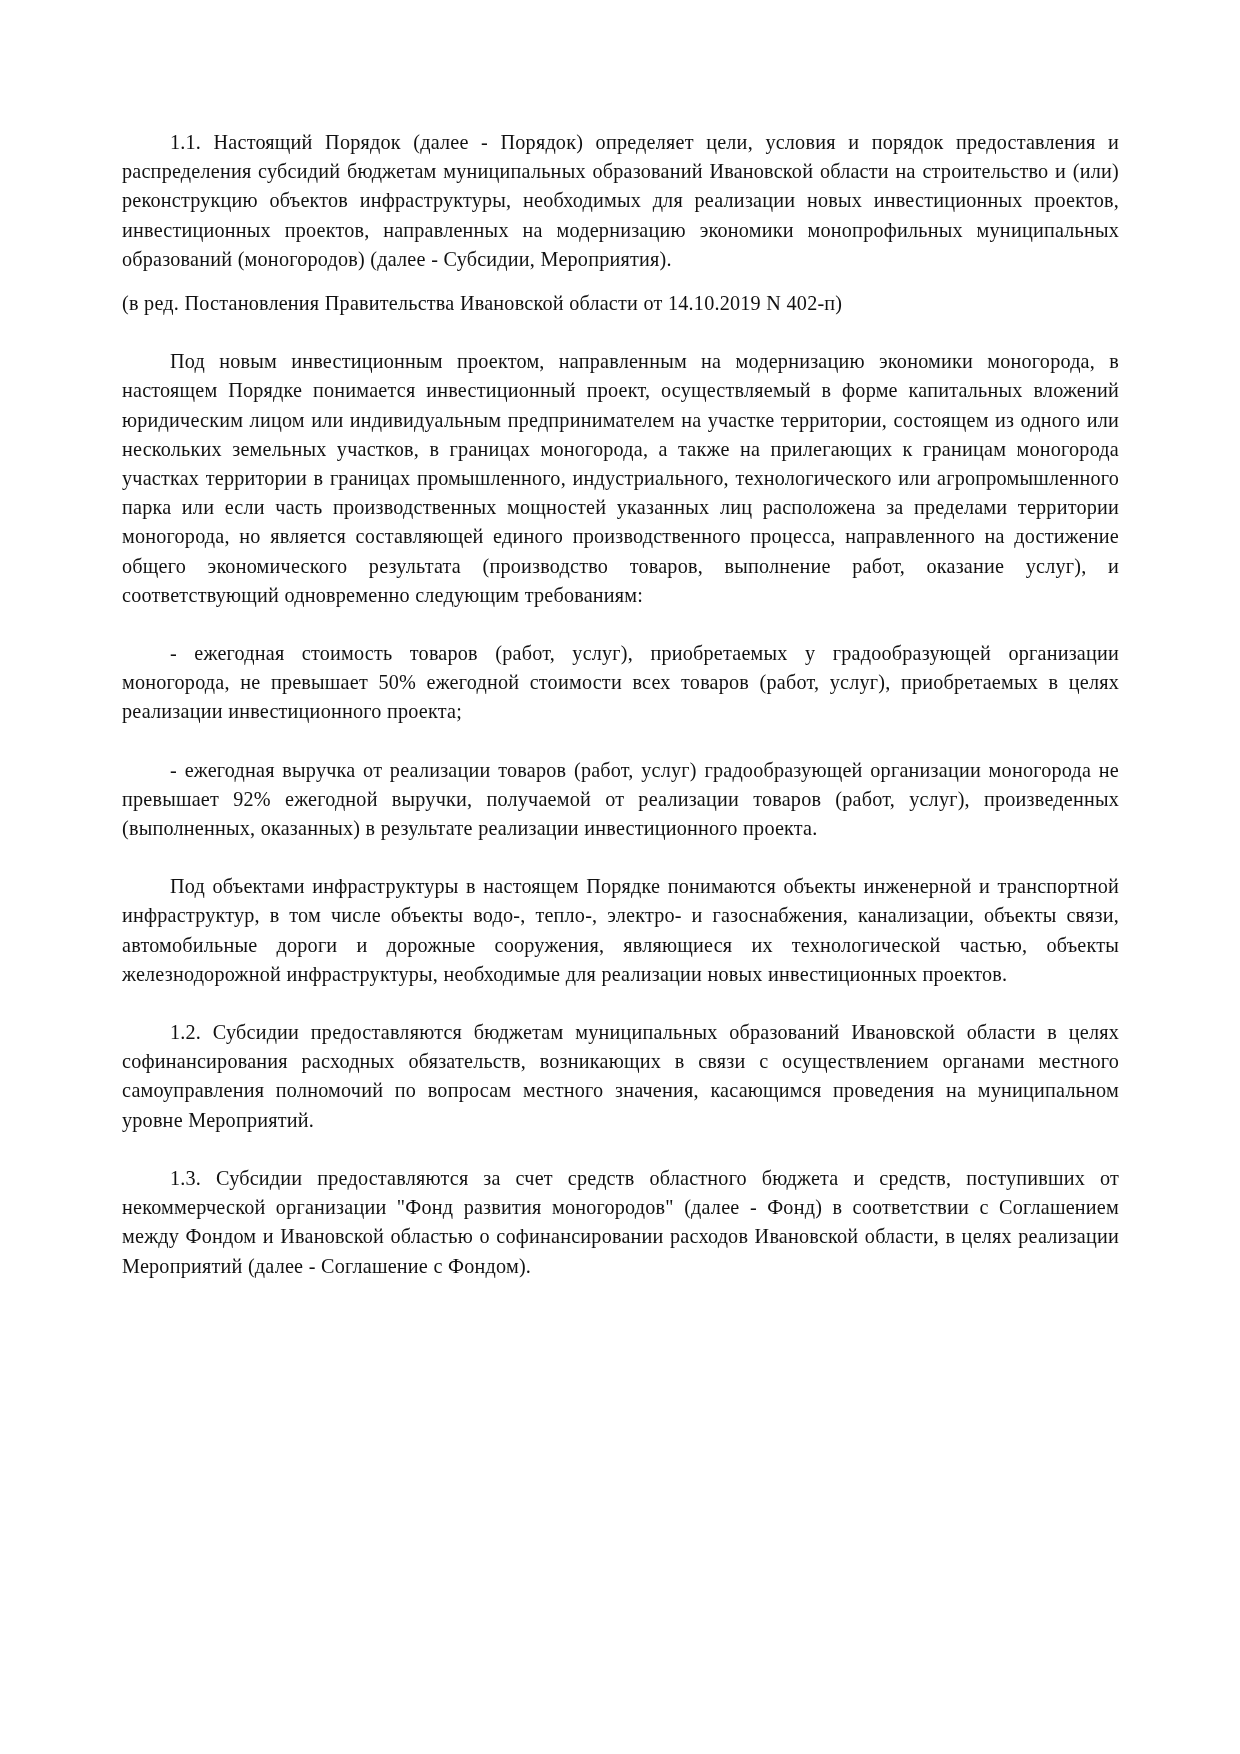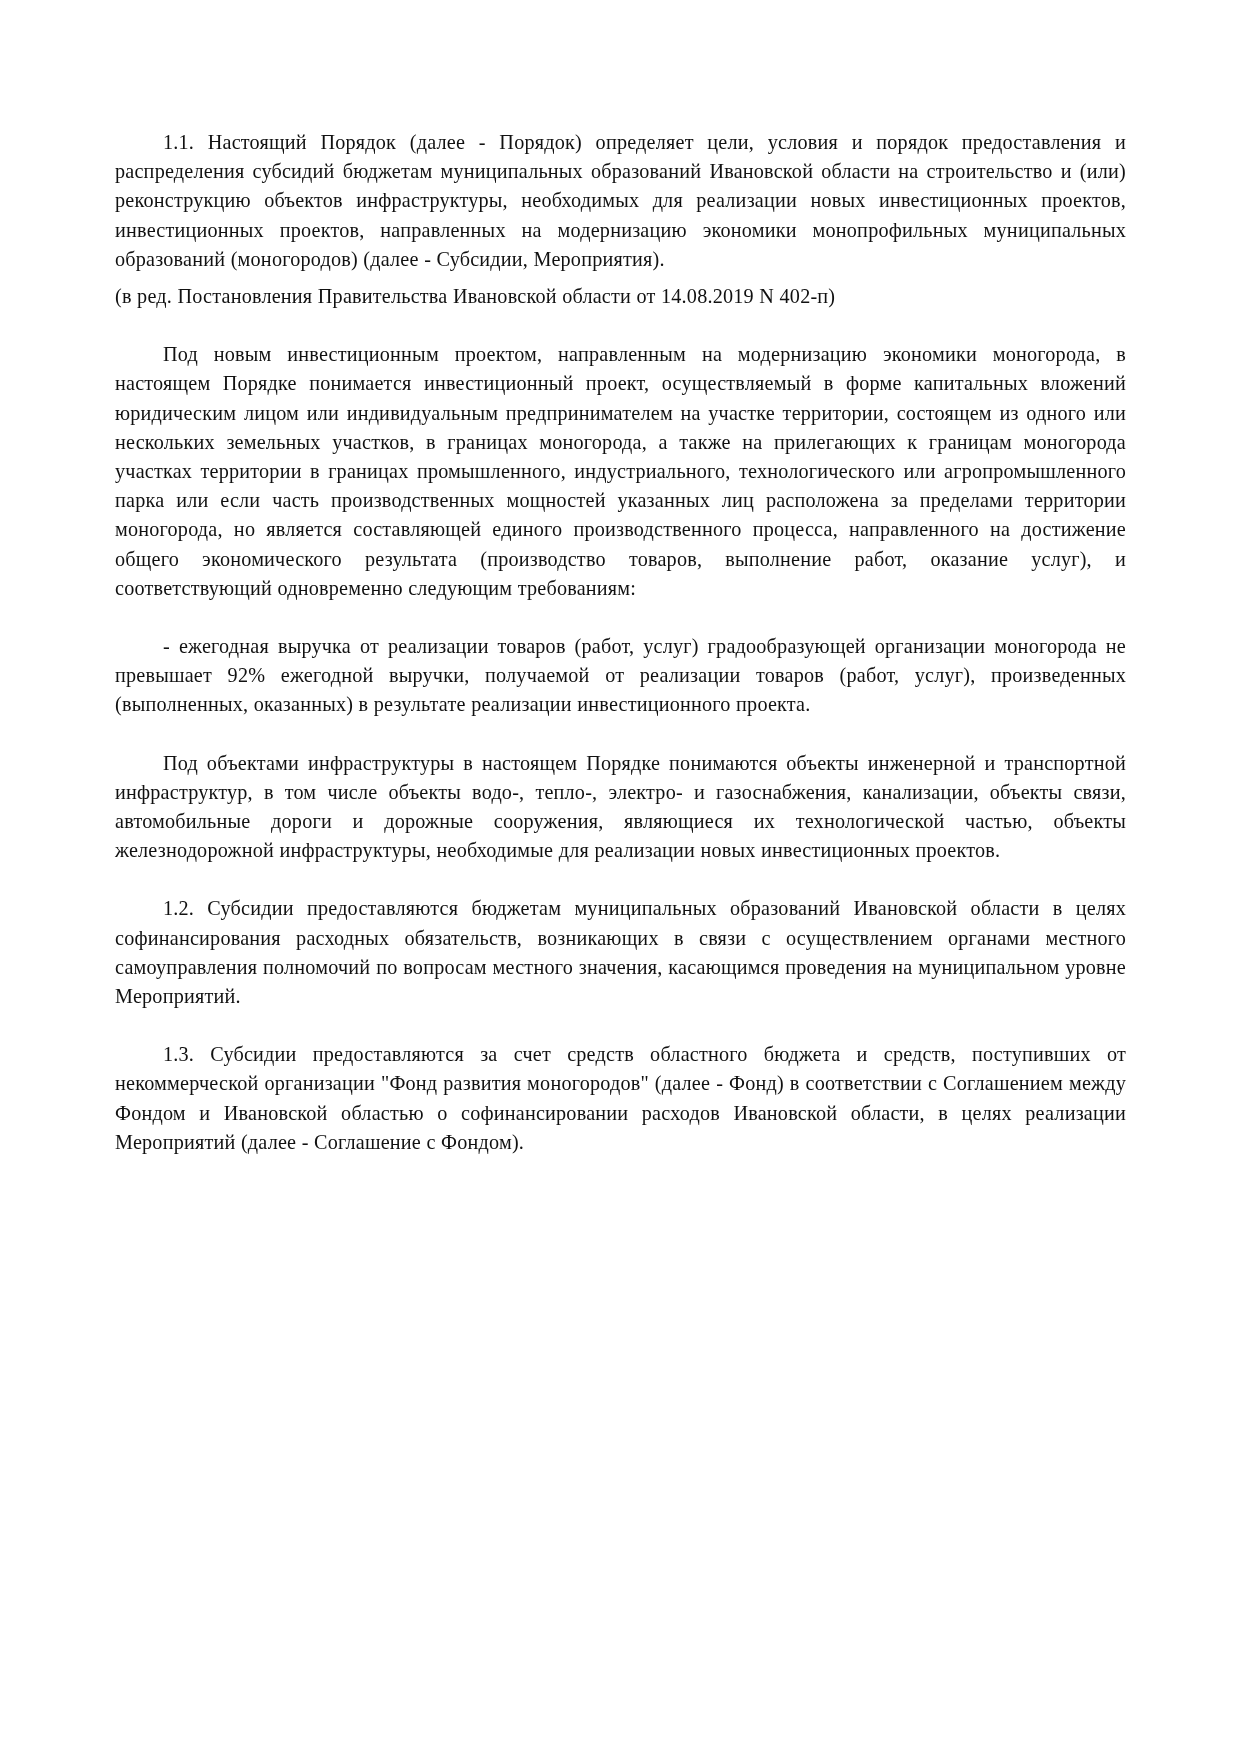--- a/index.html
+++ b/index.html
@@ -25,21 +25,21 @@
     background: #ffffff;
     overflow: hidden;
   }
   .content {
     position: absolute;
     left: 107px;
     top: 128px;
     width: 1027px;
   }
   p {
-    margin: 8px;
+    margin: 15px;
     font-size: 20.2px;
     line-height: 29.2px;
     text-align: justify;
     text-justify: inter-word;
     color: #111111;
     letter-spacing: 0.01em;
     word-spacing: 0.01em;
   }
   p.indent {
     text-indent: 48px;
@@ -55,25 +55,26 @@
   }
 </style>
 </head>
 <body>
 
 <div class="page">
   <div class="content">
 
     <p class="indent gap-none last-line-left">1.1. Настоящий Порядок (далее - Порядок) определяет цели, условия и порядок предоставления и распределения субсидий бюджетам муниципальных образований Ивановской области на строительство и (или) реконструкцию объектов инфраструктуры, необходимых для реализации новых инвестиционных проектов, инвестиционных проектов, направленных на модернизацию экономики монопрофильных муниципальных образований (моногородов) (далее - Субсидии, Мероприятия).</p>
 
-    <p class="noindent gap-none last-line-left">(в ред. Постановления Правительства Ивановской области от 14.08.2019 N 402-п)</p>
+    <p class="noindent gap-none last-line-left">(в ред. Постановления Правительства Ивановской области от 14.10.2019 N 402-п)</p>
 
     <p class="indent gap-md last-line-left">Под новым инвестиционным проектом, направленным на модернизацию экономики моногорода, в настоящем Порядке понимается инвестиционный проект, осуществляемый в форме капитальных вложений юридическим лицом или индивидуальным предпринимателем на участке территории, состоящем из одного или нескольких земельных участков, в границах моногорода, а также на прилегающих к границам моногорода участках территории в границах промышленного, индустриального, технологического или агропромышленного парка или если часть производственных мощностей указанных лиц расположена за пределами территории моногорода, но является составляющей единого производственного процесса, направленного на достижение общего экономического результата (производство товаров, выполнение работ, оказание услуг), и соответствующий одновременно следующим требованиям:</p>
 
 
+    <p class="indent gap-md last-line-left">- ежегодная стоимость товаров (работ, услуг), приобретаемых у градообразующей организации моногорода, не превышает 50% ежегодной стоимости всех товаров (работ, услуг), приобретаемых в целях реализации инвестиционного проекта;</p>
 
     <p class="indent gap-md last-line-left">- ежегодная выручка от реализации товаров (работ, услуг) градообразующей организации моногорода не превышает 92% ежегодной выручки, получаемой от реализации товаров (работ, услуг), произведенных (выполненных, оказанных) в результате реализации инвестиционного проекта.</p>
 
     <p class="indent gap-md last-line-left">Под объектами инфраструктуры в настоящем Порядке понимаются объекты инженерной и транспортной инфраструктур, в том числе объекты водо-, тепло-, электро- и газоснабжения, канализации, объекты связи, автомобильные дороги и дорожные сооружения, являющиеся их технологической частью, объекты железнодорожной инфраструктуры, необходимые для реализации новых инвестиционных проектов.</p>
 
     <p class="indent gap-md last-line-left">1.2. Субсидии предоставляются бюджетам муниципальных образований Ивановской области в целях софинансирования расходных обязательств, возникающих в связи с осуществлением органами местного самоуправления полномочий по вопросам местного значения, касающимся проведения на муниципальном уровне Мероприятий.</p>
 
     <p class="indent gap-md last-line-left">1.3. Субсидии предоставляются за счет средств областного бюджета и средств, поступивших от некоммерческой организации "Фонд развития моногородов" (далее - Фонд) в соответствии с Соглашением между Фондом и Ивановской областью о софинансировании расходов Ивановской области, в целях реализации Мероприятий (далее - Соглашение с Фондом).</p>
 
 

